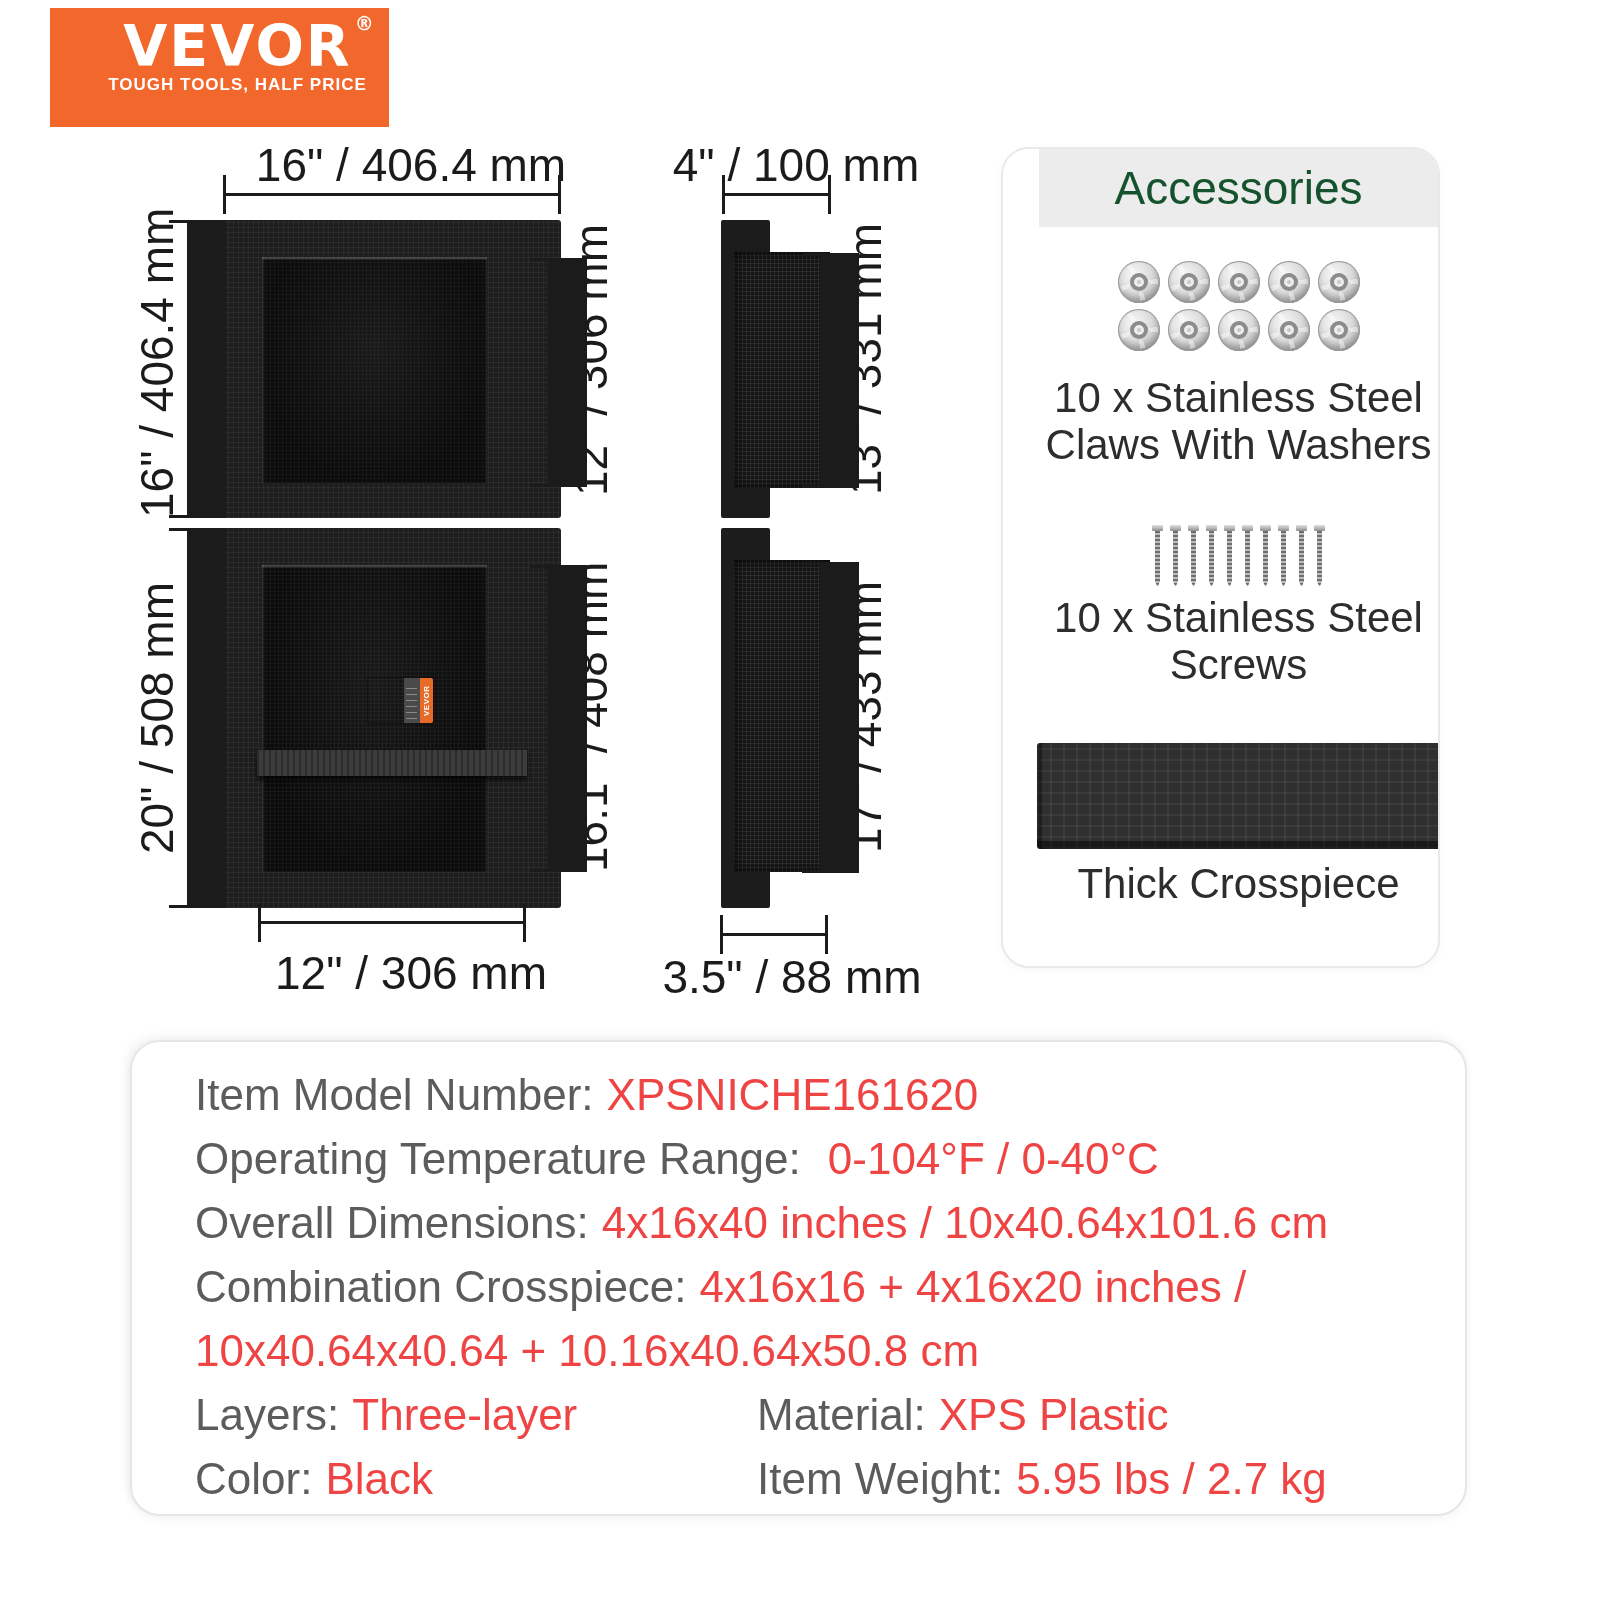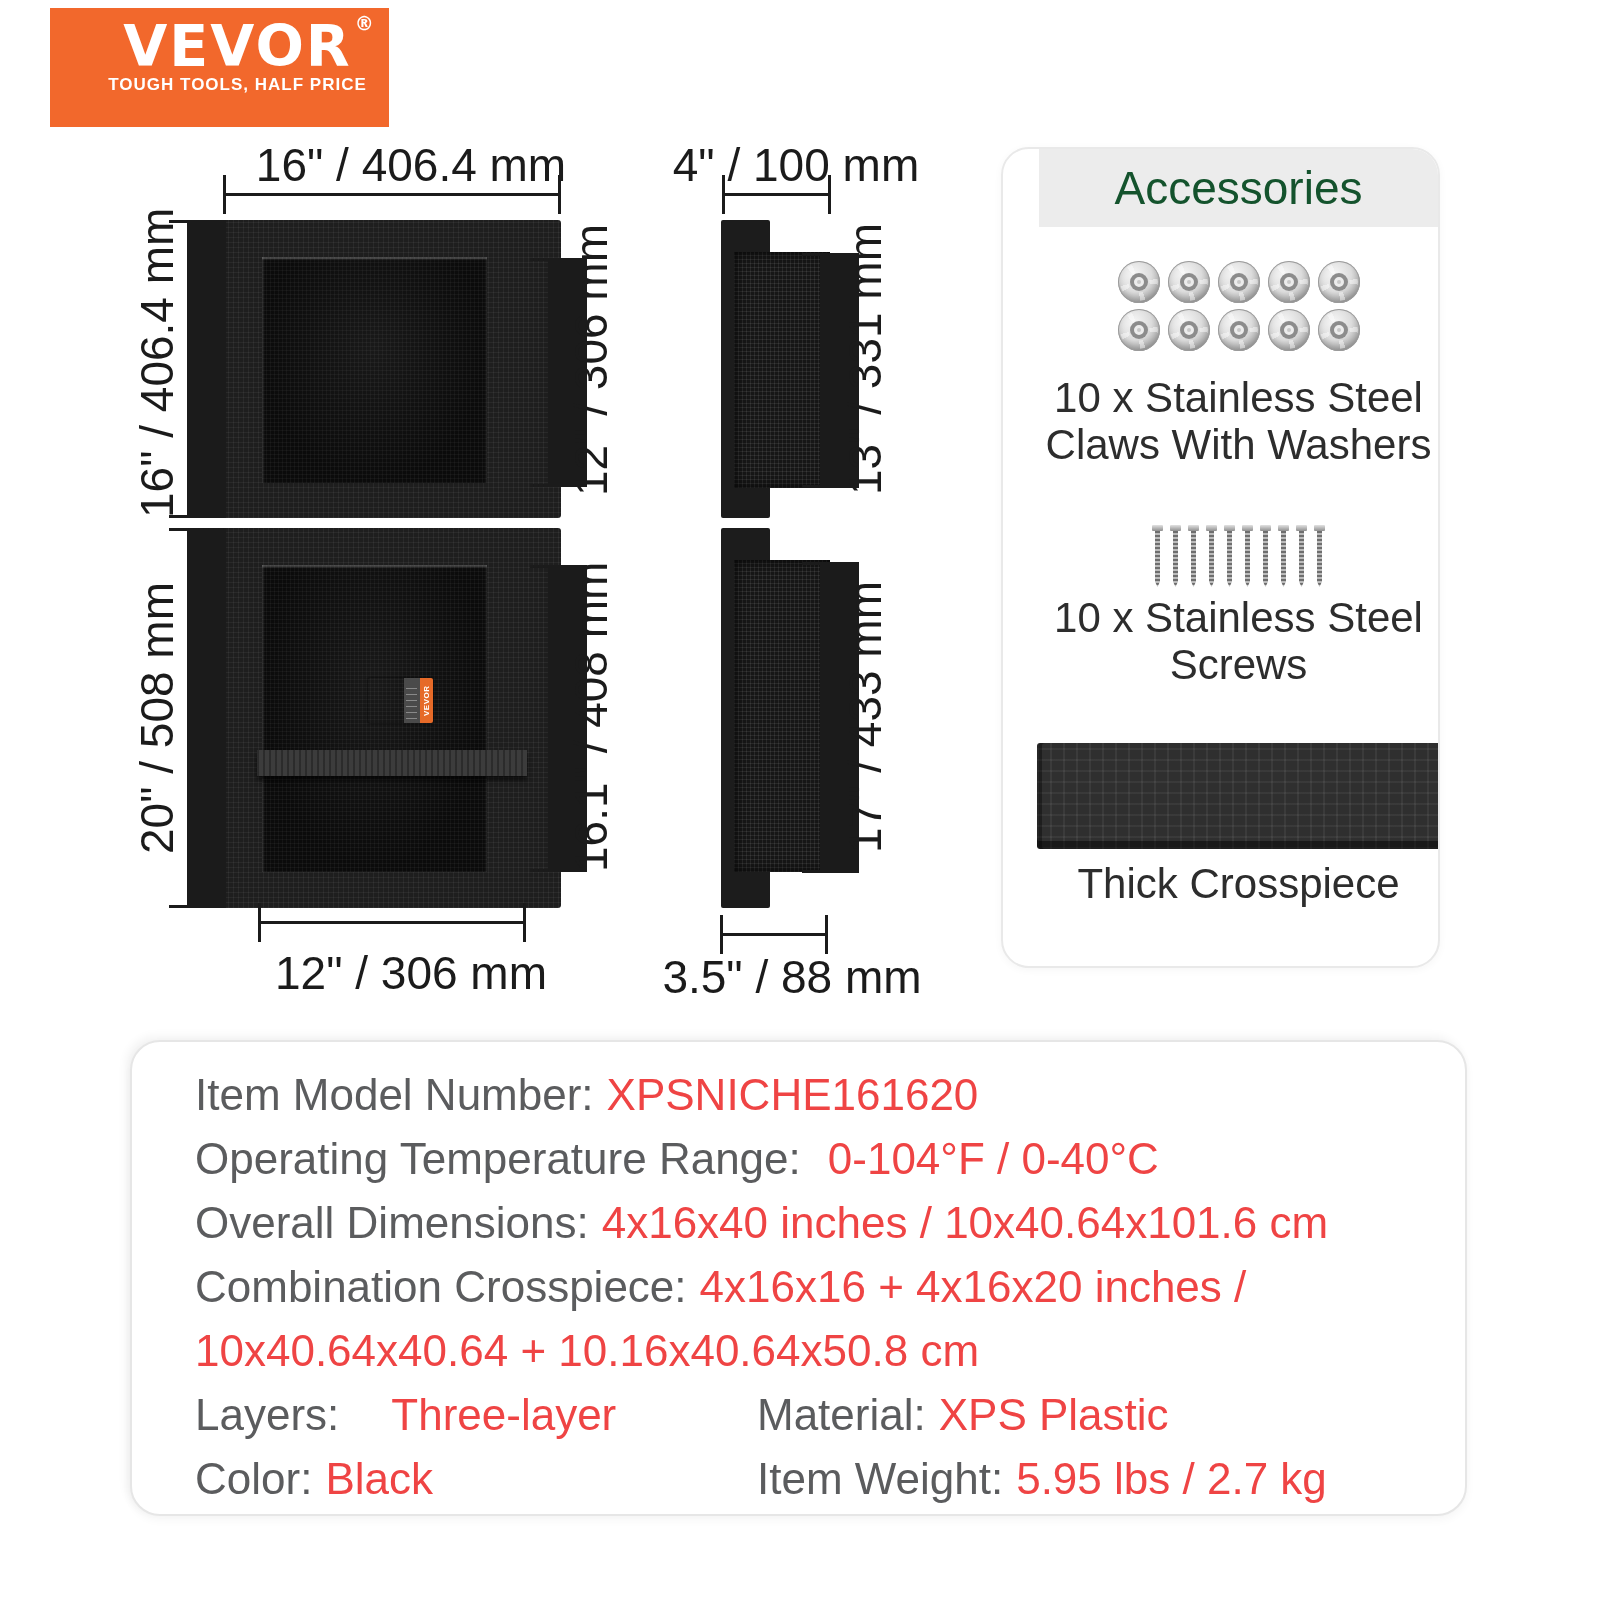--- a/index.html
+++ b/index.html
@@ -207,21 +207,21 @@
       <span class="spec-label">Overall Dimensions:</span>
       <span class="spec-value">4x16x40 inches / 10x40.64x101.6 cm</span>
     </div>
     <div class="spec-row" style="top:206px;">
       <span class="spec-label">Combination Crosspiece:</span>
       <span class="spec-value">4x16x16 + 4x16x20 inches /</span>
     </div>
     <div class="spec-row" style="top:270px;">
       <span class="spec-value">10x40.64x40.64 + 10.16x40.64x50.8 cm</span>
     </div>
-    <div class="spec-row" style="top:334px;gap:39px;">
+    <div class="spec-row" style="top:334px;">
       <span class="spec-label">Layers:</span>
       <span class="spec-value">Three-layer</span>
     </div>
     <div class="spec-row" style="top:398px;">
       <span class="spec-label">Color:</span>
       <span class="spec-value">Black</span>
     </div>
     <div class="spec-row col2" style="top:334px;">
       <span class="spec-label">Material:</span>
       <span class="spec-value">XPS Plastic</span>

